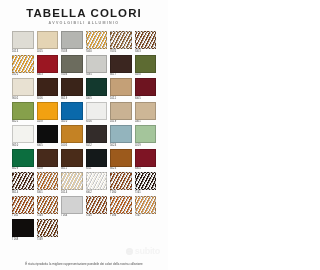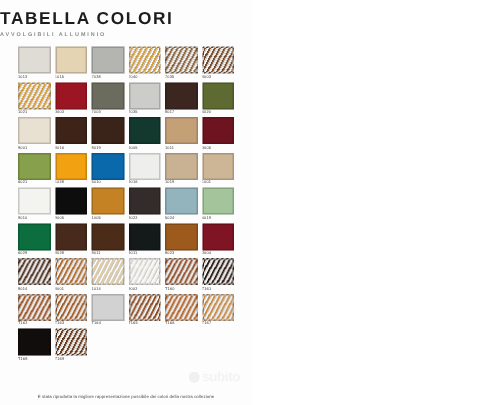--- a/index.html
+++ b/index.html
@@ -10,20 +10,21 @@
     overflow:hidden;
     position:relative;
   }
   #sheet{
     position:absolute;inset:0;
     background:#fdfdfd;
     display:flex;flex-direction:column;
   }
   #header{
     padding-top:7px;
+    text-align:center;
     flex:0 0 auto;
   }
   #title{
     font-size:11.5px;
     font-weight:bold;
     letter-spacing:1.1px;
     color:#1c1c1c;
     line-height:12px;
     font-family:"Liberation Sans", sans-serif;
   }

